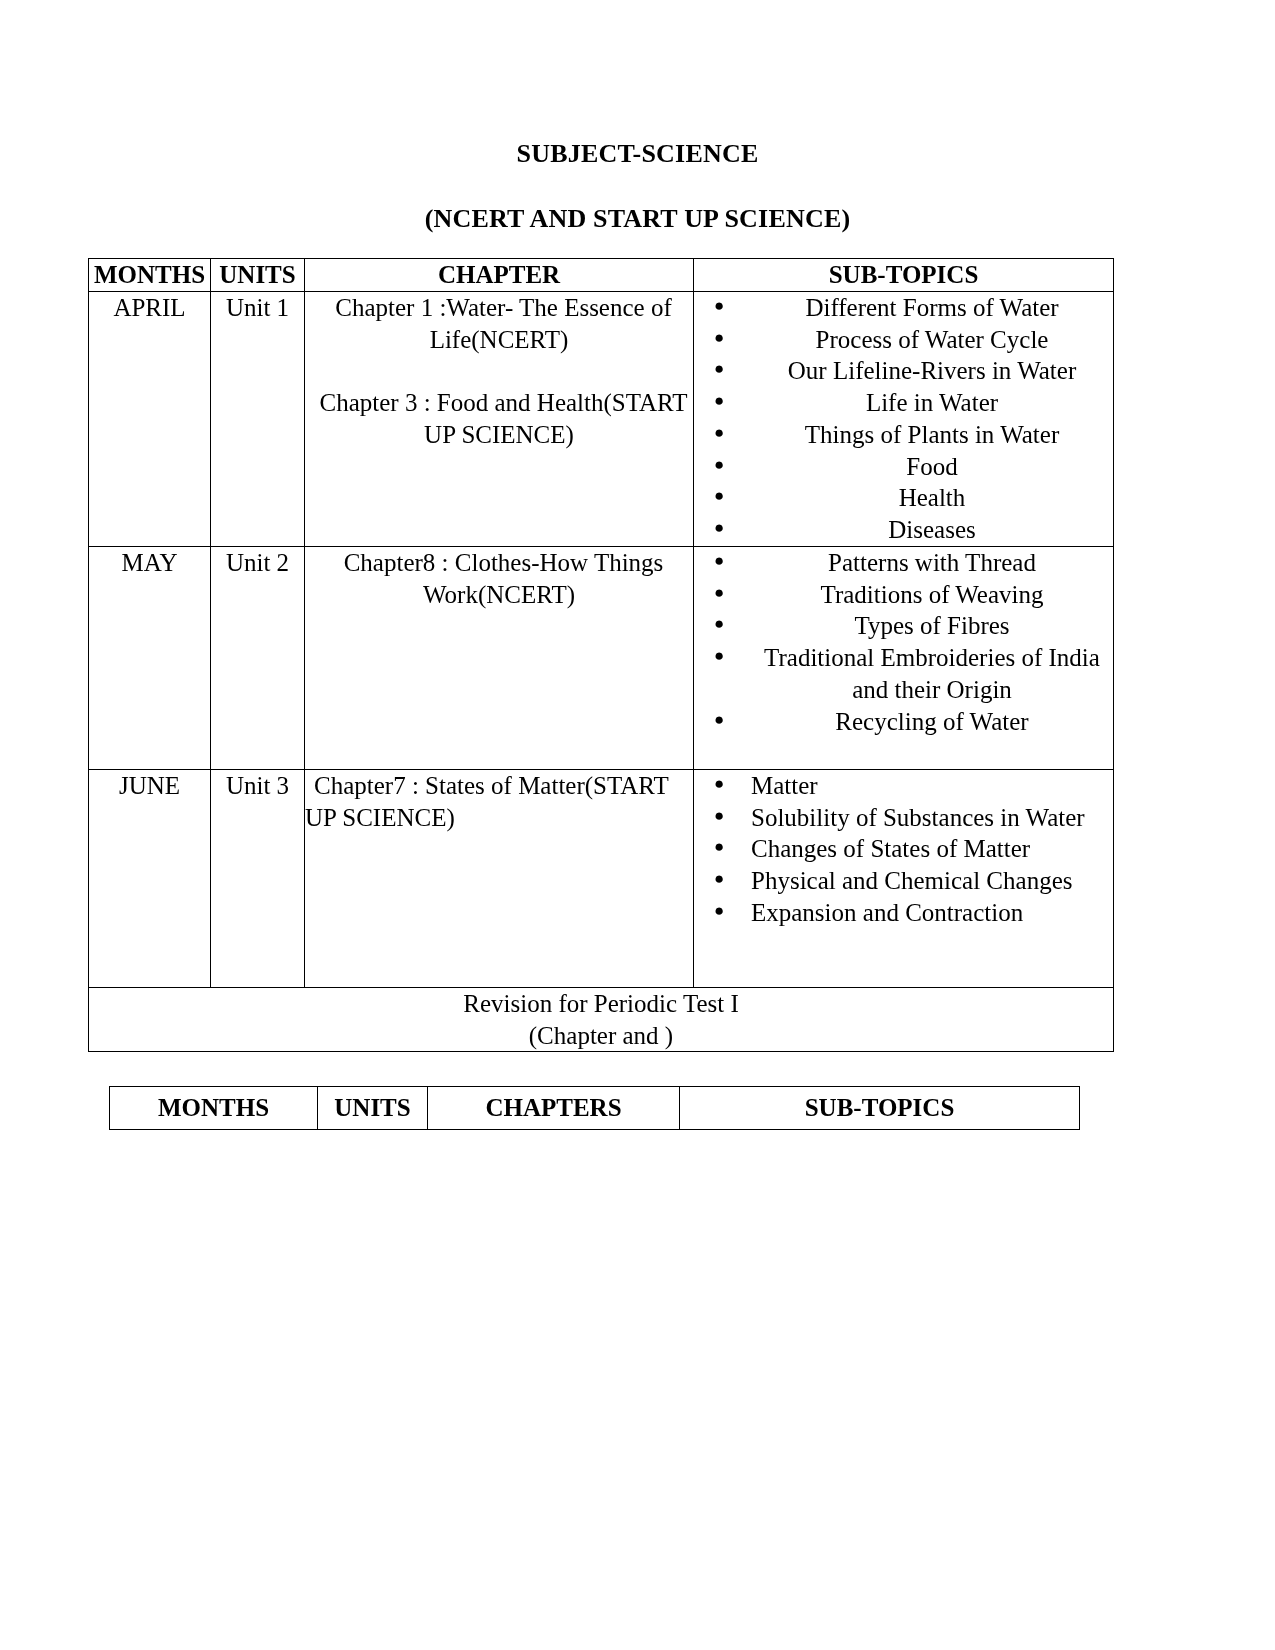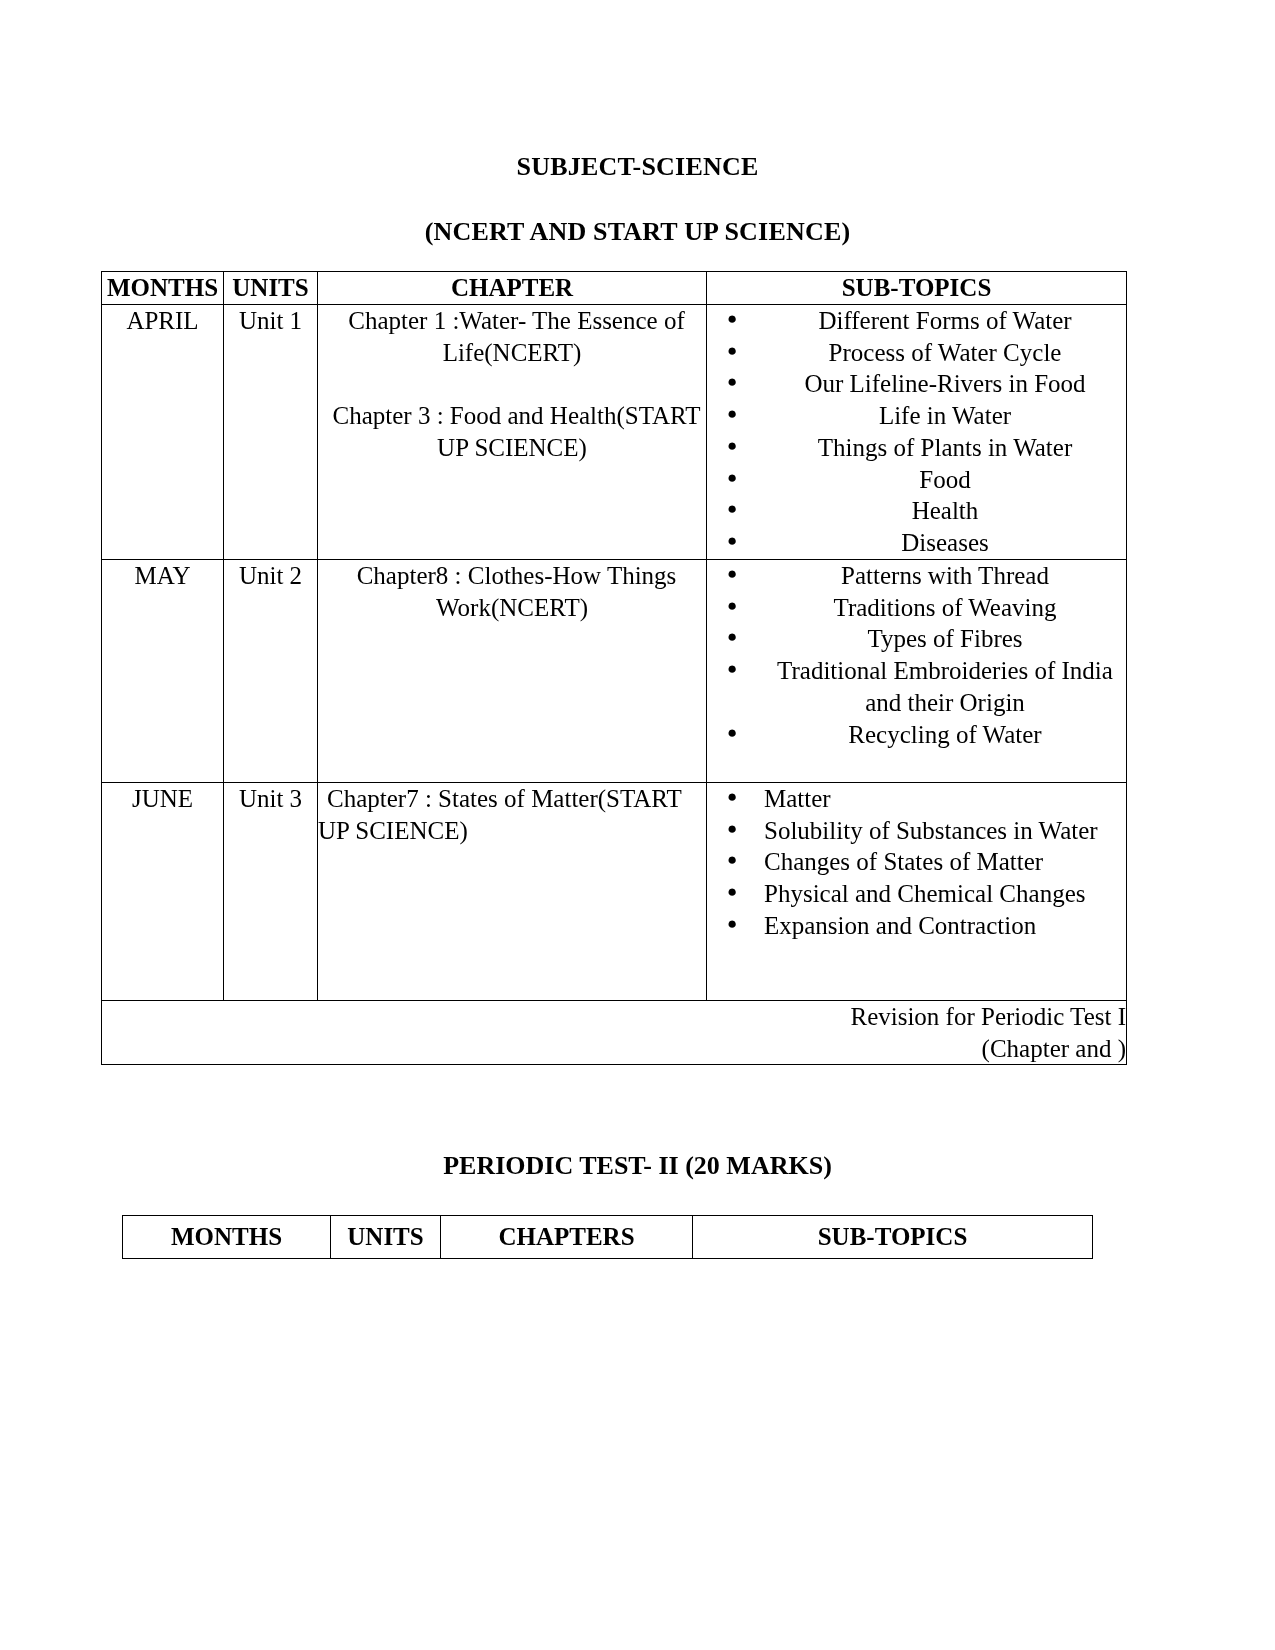--- a/index.html
+++ b/index.html
@@ -14,21 +14,21 @@
     font-family: "Liberation Serif", "DejaVu Serif", serif;
     color: #000000;
     position: relative;
     overflow: hidden;
   }
   .page {
     position: relative;
     width: 1275px;
     height: 1650px;
     box-sizing: border-box;
-    padding: 16px;
+    padding: 3px;
   }
 
   
   .headings {
     padding-top: 138px;
     text-align: center;
   }
   .doc-heading {
     font-weight: bold;
     font-size: 26px;
@@ -112,21 +112,21 @@
   ul.subtopics li::before {
     content: "\25CF";
     position: absolute;
     left: 10px;
     top: -1px;
     font-size: 17px;
     line-height: 1.75;
   }
 
   td.revision {
-    text-align: right;
+    text-align: center;
     padding: 8px 4px 9px 4px;
     line-height: 1.3;
     margin-top: 19px;
   }
   .rev-line { margin: 0; }
 
   
   tr.row-april td { height: 243px; text-align: center; }
   tr.row-may   td { height: 222px; text-align: center; }
   tr.row-june  td { height: 217px; margin-top: 40px; }
@@ -196,21 +196,21 @@
           <td class="c-unit">Unit 1</td>
           <td class="c-chapter">
             <div class="chapline chap-indent">Chapter 1 :Water- The Essence of Life(NCERT)</div>
             <div class="chap-spacer"></div>
             <div class="chapline chap-indent">Chapter 3 : Food and Health(START UP SCIENCE)</div>
           </td>
           <td class="c-subs">
             <ul class="subtopics">
               <li>Different Forms of Water</li>
               <li>Process of Water Cycle</li>
-              <li>Our Lifeline-Rivers in Food</li>
+              <li>Our Lifeline-Rivers in Water</li>
               <li>Life in Water</li>
               <li>Things of Plants in Water</li>
               <li>Food</li>
               <li>Health</li>
               <li>Diseases</li>
             </ul>
           </td>
         </tr>
 
         <tr class="row-may">
@@ -251,21 +251,20 @@
           <td class="revision" colspan="4">
             <div class="rev-line">Revision for Periodic Test I</div>
             <div class="rev-line">(Chapter and )</div>
           </td>
         </tr>
 
       </tbody>
     </table>
   </div>
 
-  <div class="mid-heading">PERIODIC TEST- II (20 MARKS)</div>
 
   <div class="table-wrap-2">
     <table class="syllabus2">
       <colgroup>
         <col class="c2-months">
         <col class="c2-units">
         <col class="c2-chapters">
         <col class="c2-subs">
       </colgroup>
       <thead>

